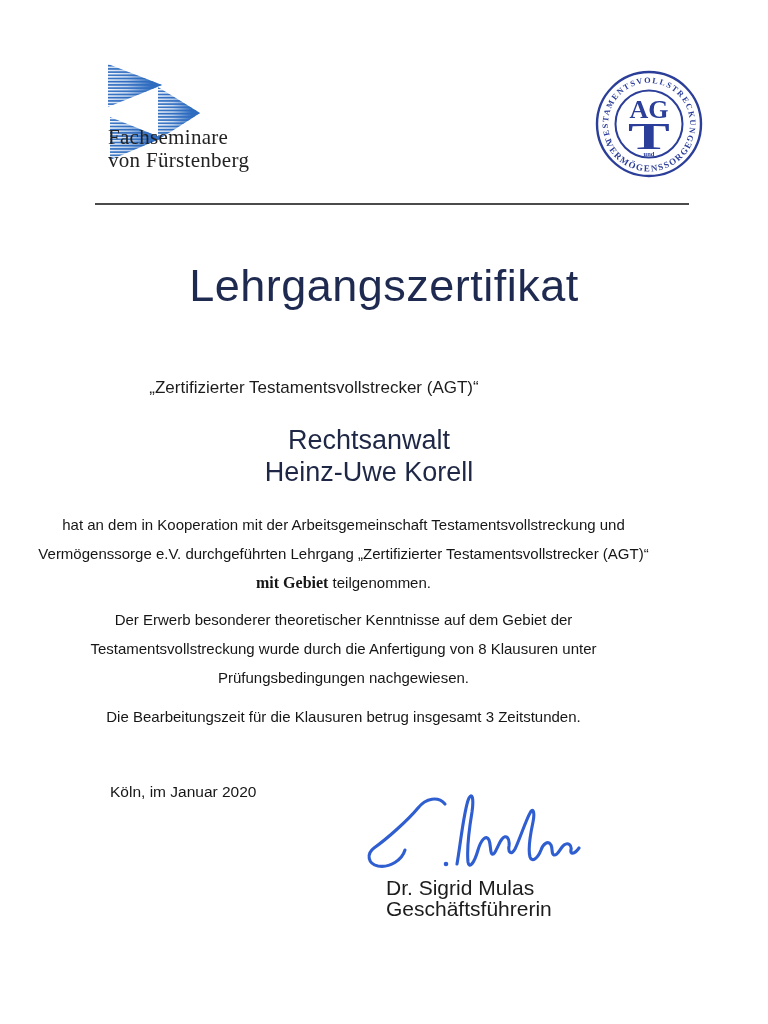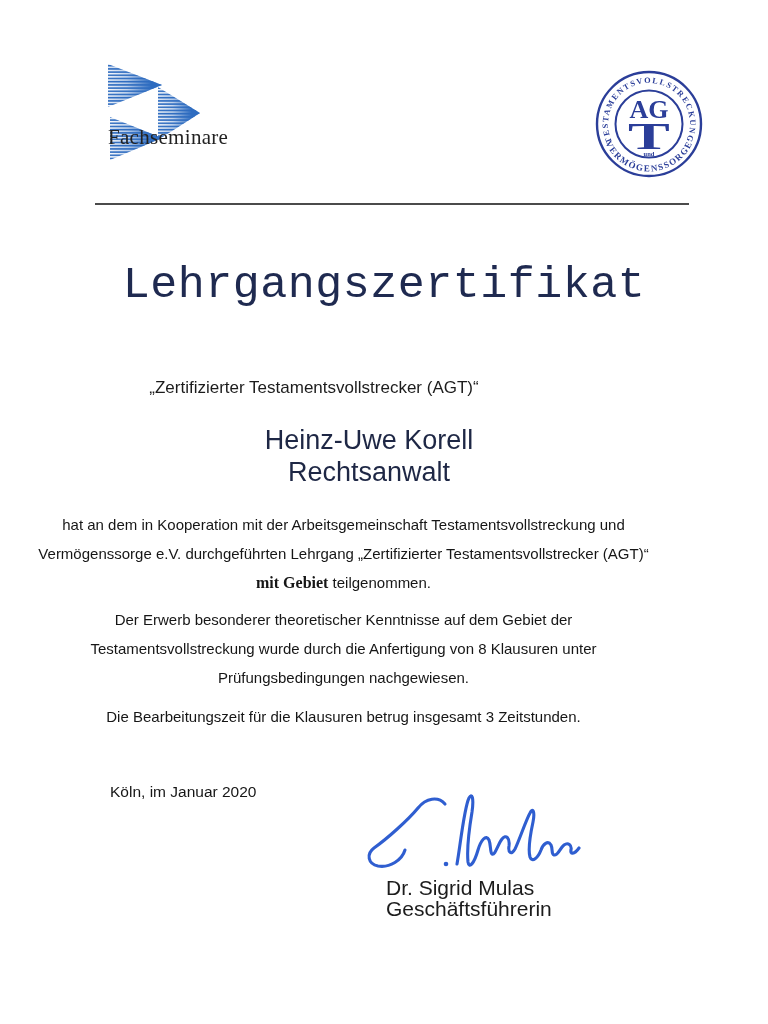--- a/index.html
+++ b/index.html
@@ -34,21 +34,20 @@
   .title {
     position: absolute;
     left: 0; top: 260px;
     width: 768px;
     margin: 0;
     text-align: center;
     font-size: 45px;
     font-weight: 400;
     letter-spacing: 0.5px;
     color: #1f2a50;
-    font-family: Liberation Mono, monospace;
   }
   .subtitle {
     position: absolute;
     left: 0; top: 378px;
     width: 628px;
     text-align: center;
     font-size: 17px;
     color: #1c1c1c;
   }
   .recipient {
@@ -114,20 +113,21 @@
       <path d="M2,3 L2,46 L56,24 Z" fill="url(#fade)"></path>
       <path d="M4,56 L4,99 L56,77 Z" fill="url(#lstripes)"></path>
       <path d="M4,56 L4,99 L56,77 Z" fill="url(#fade)"></path>
       <path d="M52,26 L52,79 L94,52 Z" fill="url(#lstripes)"></path>
       <path d="M52,26 L52,79 L94,52 Z" fill="url(#fade)"></path>
     </g>
   </svg>
 
   <div class="brand">
     <div>Fachseminare</div>
+    <div>von Fürstenberg</div>
   </div>
 
   <svg class="seal-svg" width="122" height="122" viewBox="0 0 122 122">
     <defs>
       <path id="sealTopArc" d="M 25.5,81.5 A 41,41 0 1 1 96.5,81.5" fill="none"></path>
       <path id="sealBottomArc" d="M 16.4,77.2 A 47.5,47.5 0 0 0 105.6,77.2" fill="none"></path>
     </defs>
     <circle cx="61" cy="61" r="52" fill="none" stroke="#2b3e99" stroke-width="2.4"></circle>
     <circle cx="61" cy="61" r="33.5" fill="none" stroke="#2b3e99" stroke-width="2"></circle>
     <text font-family="Liberation Serif, serif" font-weight="bold" font-size="8.2" letter-spacing="1.5" fill="#2b3e99">
@@ -141,22 +141,22 @@
     <text x="61" y="92.5" text-anchor="middle" font-family="Liberation Serif, serif" font-weight="bold" font-size="6.5" fill="#2b3e99">und</text>
   </svg>
 
   <div class="divider"></div>
 
   <h1 class="title">Lehrgangszertifikat</h1>
 
   <div class="subtitle">„Zertifizierter Testamentsvollstrecker (AGT)“</div>
 
   <div class="recipient">
+    <div>Rechtsanwalt</div>
     <div>Heinz-Uwe Korell</div>
-    <div>Rechtsanwalt</div>
   </div>
 
   <div class="para p1">
     <div class="pline">hat an dem in Kooperation mit der Arbeitsgemeinschaft Testamentsvollstreckung und</div>
     <div class="pline">Vermögenssorge e.V. durchgeführten Lehrgang „Zertifizierter Testamentsvollstrecker (AGT)“</div>
     <div class="pline"><span class="bold-serif">mit Gebiet</span><span> teilgenommen.</span></div>
   </div>
 
   <div class="para p2">
     <div class="pline">Der Erwerb besonderer theoretischer Kenntnisse auf dem Gebiet der</div>

